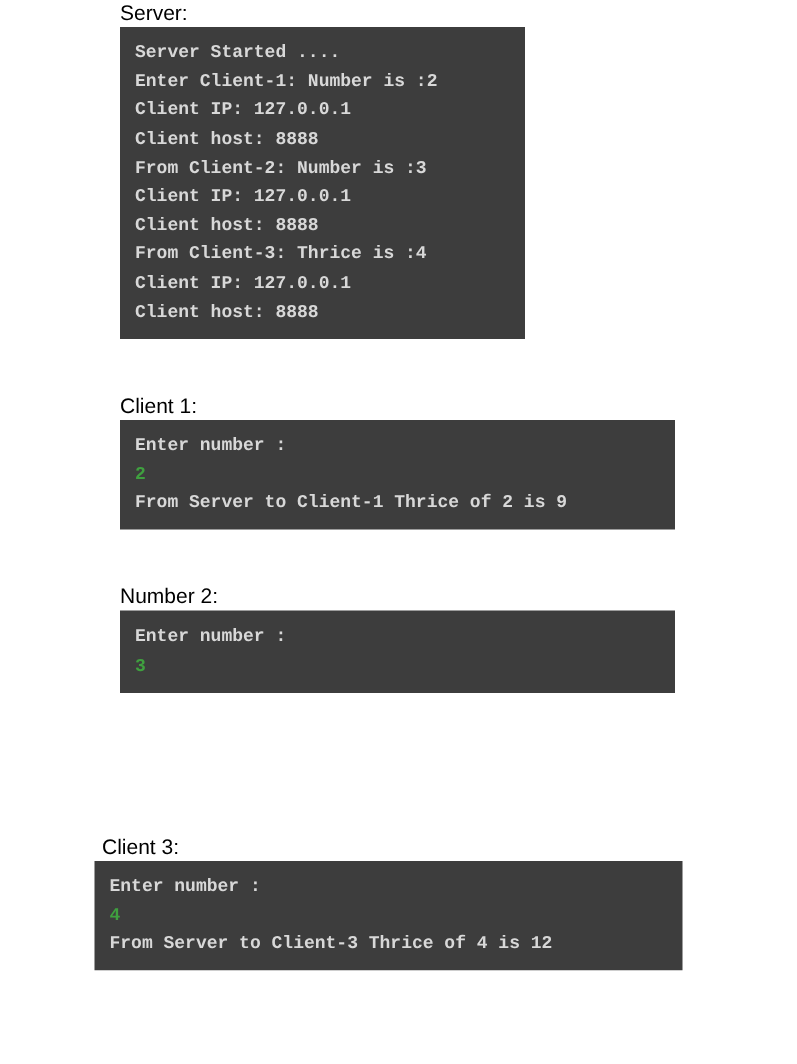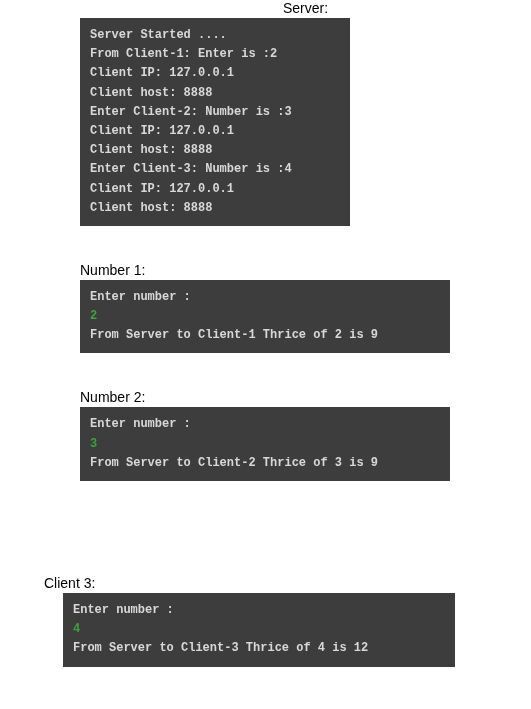--- a/index.html
+++ b/index.html
@@ -14,42 +14,41 @@
     .section-label {
       font-size: 14px;
       color: #000;
       margin-left: 80px;
       margin-top: 0;
       margin-bottom: 2px;
     }
     .first-label {
       margin-top: 0;
       margin-left: 80px;
-      text-align: center;
     }
     .terminal {
       background: #3d3d3d;
       padding: 8px 10px;
       font-family: 'Courier New', monospace;
       font-size: 12px;
       font-weight: bold;
       line-height: 1.6;
     }
     .terminal-server {
       margin-left: 80px;
       width: 250px;
       margin-bottom: 36px;
     }
     .terminal-client {
       margin-left: 80px;
       width: 350px;
       margin-bottom: 36px;
     }
     .client3-label {
-      margin-left: 44px;
+      margin-left: 68px;
     }
     .terminal-client3 {
       margin-left: 63px;
       width: 372px;
     }
     .line-white {
       color: #d8d8d8;
     }
     .line-green {
       color: #3fa03f;
@@ -57,43 +56,42 @@
     .spacer-large {
       height: 58px;
     }
   </style>
 </head>
 <body>
 
 <div class="section-label first-label">Server:</div>
 <div class="terminal terminal-server">
   <div class="line-white">Server Started ....</div>
-  <div class="line-white">From Client-1: Enter is :2</div>
+  <div class="line-white">Enter Client-1: Number is :2</div>
   <div class="line-white">Client IP: 127.0.0.1</div>
   <div class="line-white">Client host: 8888</div>
-  <div class="line-white">Enter Client-2: Number is :3</div>
+  <div class="line-white">From Client-2: Number is :3</div>
   <div class="line-white">Client IP: 127.0.0.1</div>
   <div class="line-white">Client host: 8888</div>
-  <div class="line-white">Enter Client-3: Number is :4</div>
+  <div class="line-white">From Client-3: Thrice is :4</div>
   <div class="line-white">Client IP: 127.0.0.1</div>
   <div class="line-white">Client host: 8888</div>
 </div>
 
-<div class="section-label">Number 1:</div>
+<div class="section-label">Client 1:</div>
 <div class="terminal terminal-client">
   <div class="line-white">Enter number :</div>
   <div class="line-green">2</div>
   <div class="line-white">From Server to Client-1 Thrice of 2 is 9</div>
 </div>
 
 <div class="section-label">Number 2:</div>
 <div class="terminal terminal-client">
   <div class="line-white">Enter number :</div>
   <div class="line-green">3</div>
-  <div class="line-white">From Server to Client-2 Thrice of 3 is 9</div>
 </div>
 
 <div class="spacer-large"></div>
 
 <div class="section-label client3-label">Client 3:</div>
 <div class="terminal terminal-client3 last">
   <div class="line-white">Enter number :</div>
   <div class="line-green">4</div>
   <div class="line-white">From Server to Client-3 Thrice of 4 is 12</div>
 </div>

